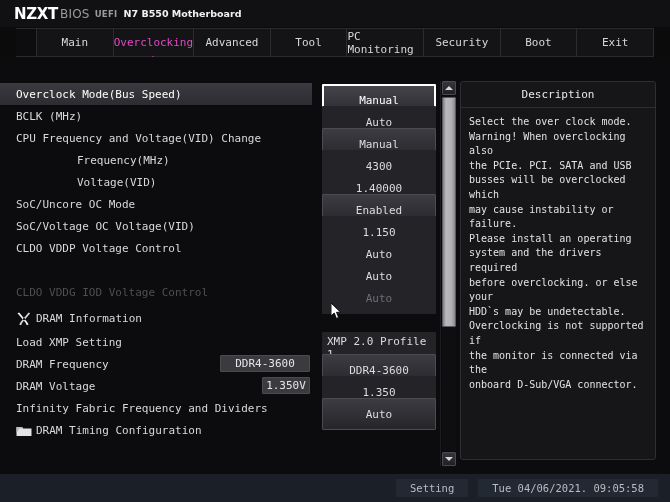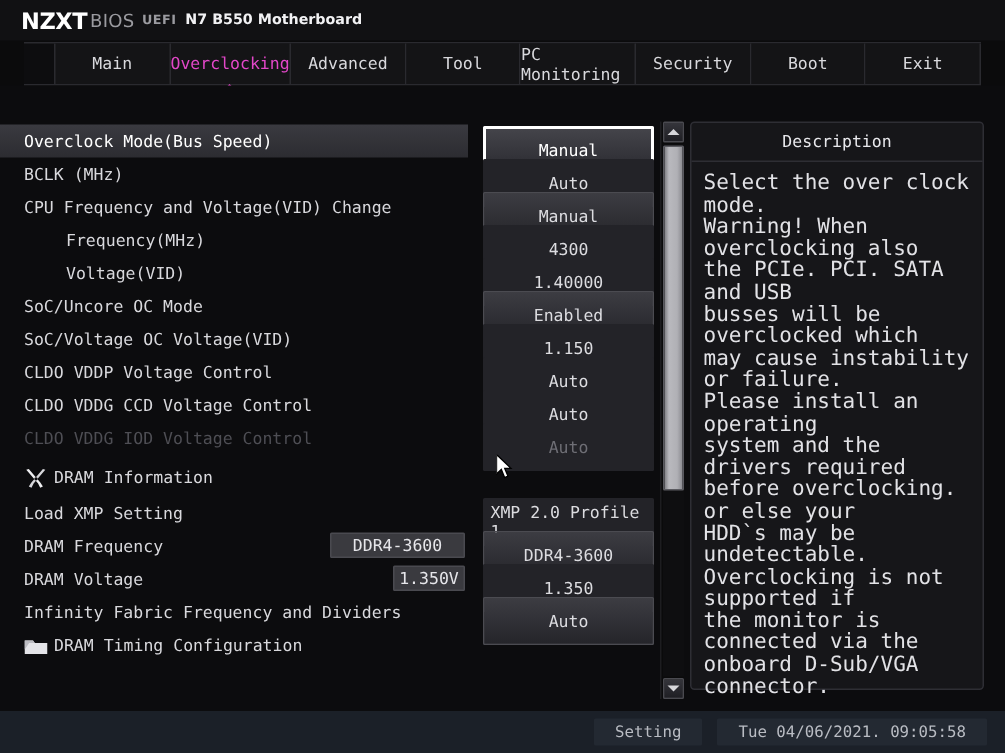--- a/index.html
+++ b/index.html
@@ -103,21 +103,21 @@
     left: 0;
     width: 440px; height: 22px;
     display: flex; align-items: center;
   }
   .row-label {
     font-size: 11px;
     color: #d9d9dd;
     padding-left: 16px;
     white-space: nowrap;
   }
-  .row.indent .row-label { padding-left: 44px; }
+  .row.indent .row-label { padding-left: 44px; margin-left: 33px; }
   .row.disabled .row-label { color: #4e4e54; }
   .row.selected {
     background: linear-gradient(to bottom, #3a3a40 0%, #2c2c31 100%);
     width: 312px;
   }
   .row.selected .row-label { color: #ffffff; }
 
   .row-icon {
     display: inline-block;
     width: 16px; height: 14px;
@@ -222,21 +222,21 @@
   }
   .desc-title {
     height: 26px;
     display: flex; align-items: center; justify-content: center;
     font-size: 11px;
     color: #e8e8ec;
     border-bottom: 1px solid #2e2e34;
   }
   .desc-body {
     padding: 7px 8px 0 8px;
-    font-size: 14px;
+    font-size: 10px;
     line-height: 14.6px;
     color: #e2e2e6;
     white-space: pre-wrap;
     word-break: normal;
   }
 
   
   .footer {
     position: absolute; left: 0; bottom: 0;
     width: 670px; height: 28px;
@@ -303,23 +303,20 @@
           <span class="row-label">Voltage(VID)</span>
         </div>
         <div class="row" style="top: 112px;">
           <span class="row-label">SoC/Uncore OC Mode</span>
         </div>
         <div class="row" style="top: 134px;">
           <span class="row-label">SoC/Voltage OC Voltage(VID)</span>
         </div>
         <div class="row" style="top: 156px;">
           <span class="row-label">CLDO VDDP Voltage Control</span>
-        </div>
-        <div class="row" style="top: 178px;">
-          <span class="row-label">CLDO VDDG CCD Voltage Control</span>
         </div>
         <div class="row disabled" style="top: 200px;">
           <span class="row-label">CLDO VDDG IOD Voltage Control</span>
         </div>
         <div class="row" style="top: 226px;">
           <span class="row-icon"><svg viewBox="0 0 16 14" width="16" height="14">
               <path d="M1.5 1.2 L3.2 0.6 L11 9.8 L12.6 12.4 L10.8 13.2 L9.4 10.4 Z" fill="#f0f0f2"></path>
               <path d="M14.2 1.2 L12.6 0.6 L4.8 9.8 L3.2 12.4 L5 13.2 L6.4 10.4 Z" fill="#d7d7db"></path>
               <circle cx="8" cy="7.2" r="1.1" fill="#0c0c0e"></circle>
             </svg></span>

